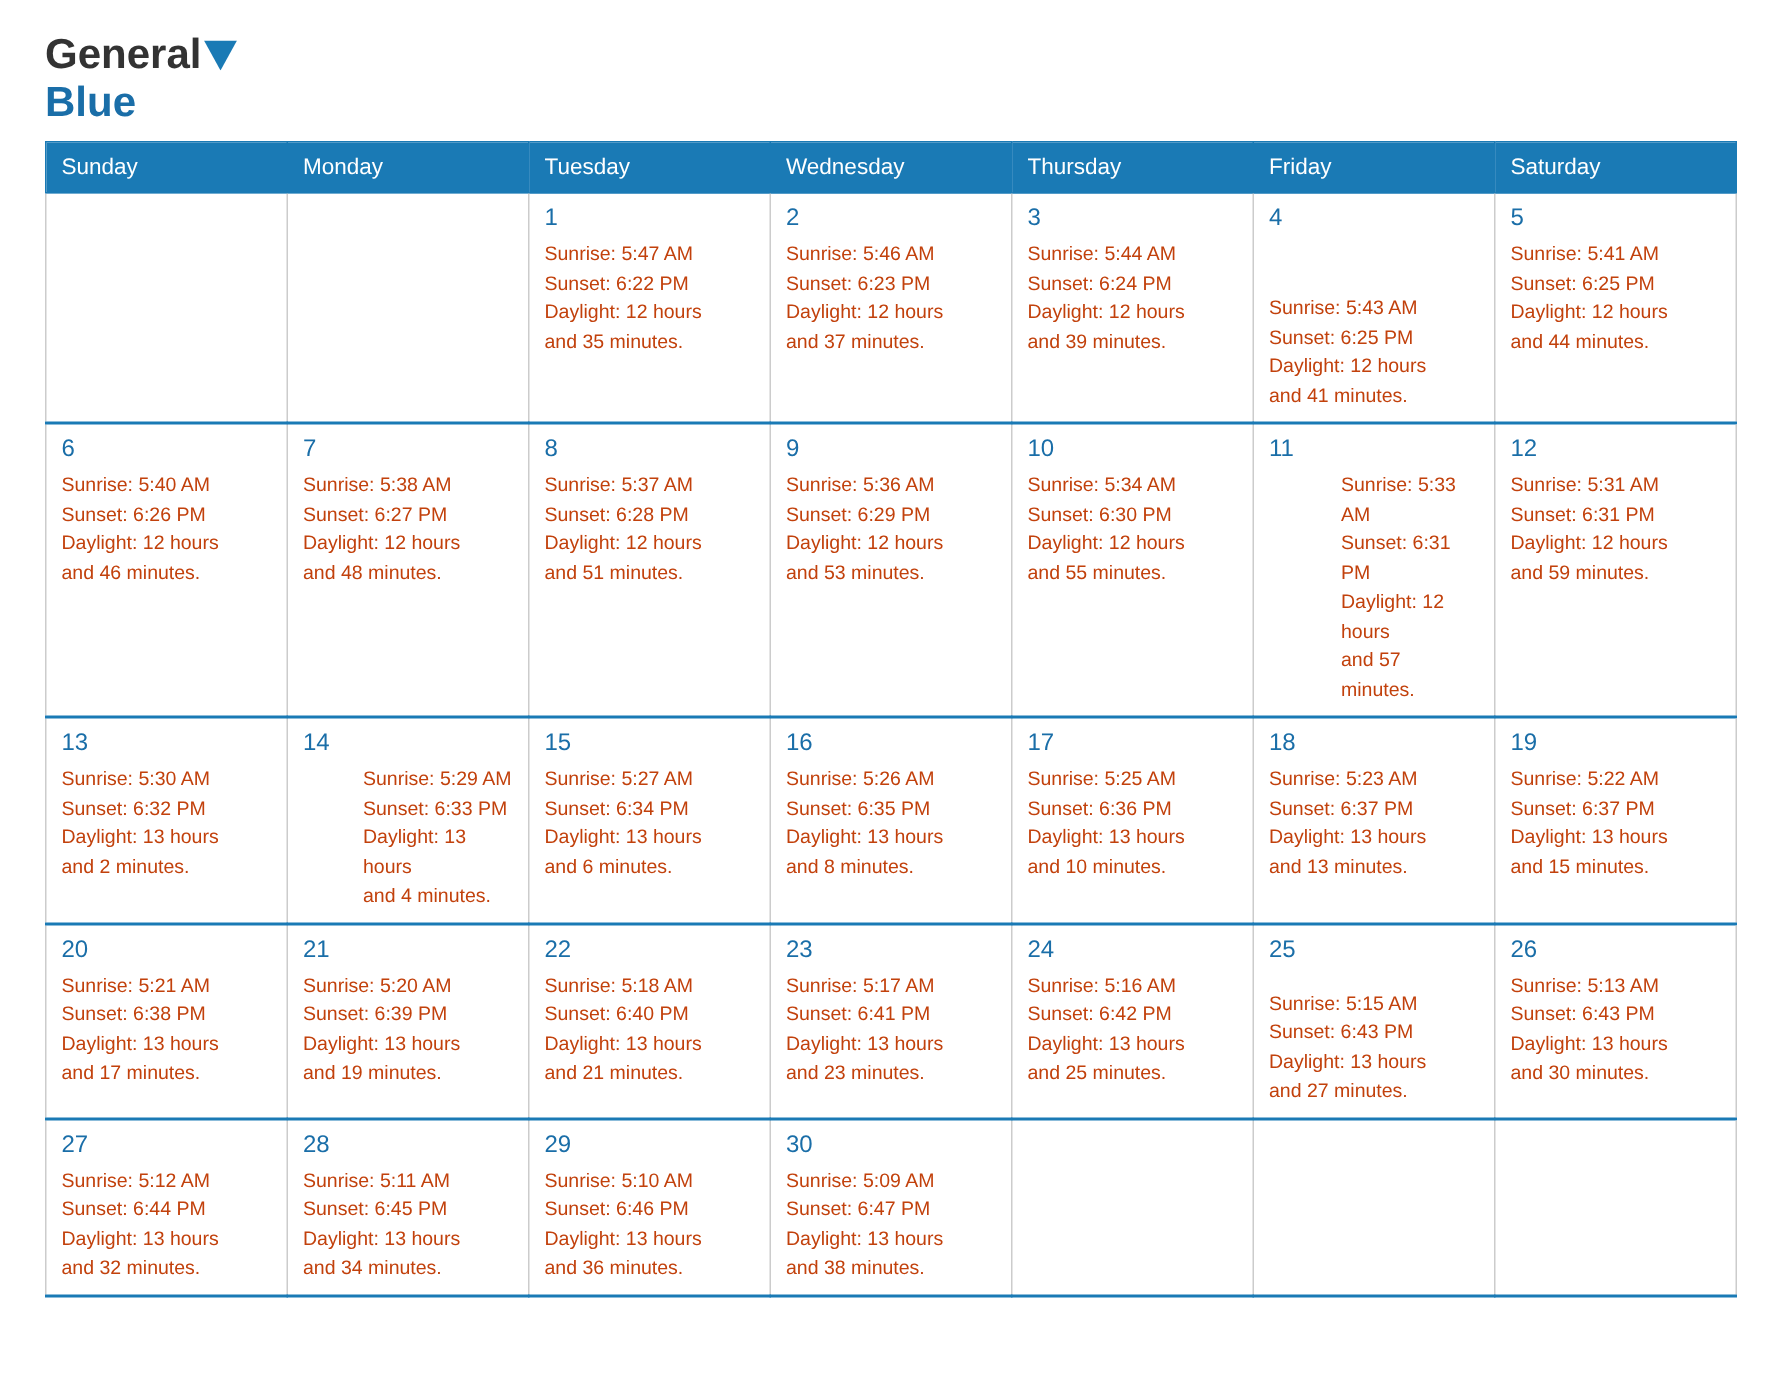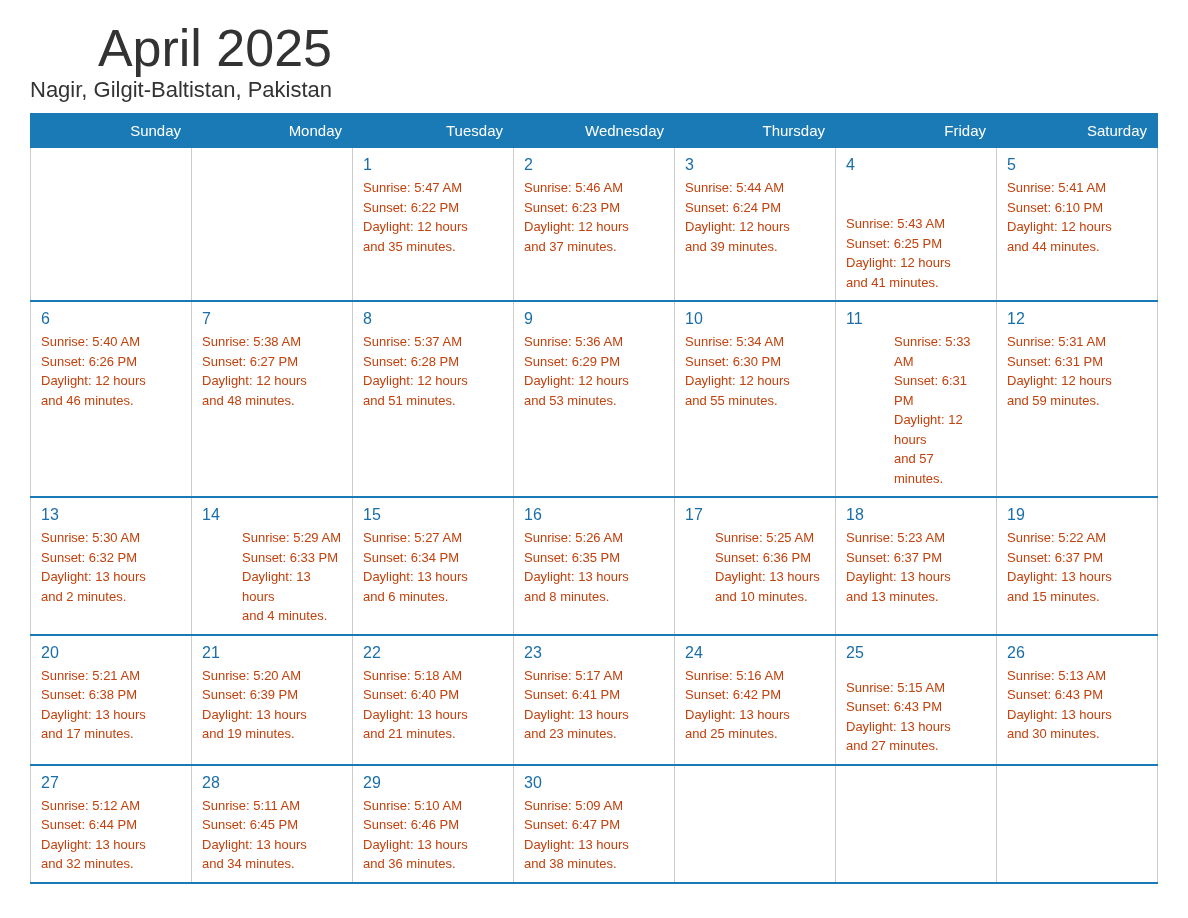--- a/index.html
+++ b/index.html
@@ -52,21 +52,21 @@
       width: 100%;
       border-collapse: collapse;
       margin-top: 10px;
     }
     .calendar thead tr {
       background-color: #1a7ab5;
     }
     .calendar thead th {
       color: #fff;
       padding: 8px 10px;
-      text-align: right;
+      text-align: left;
       font-size: 15px;
       font-weight: normal;
       border: 1px solid #1a7ab5;
     }
     .calendar tbody td {
       vertical-align: top;
       padding: 8px 10px;
       border: 1px solid #ccc;
       width: calc(100% / 7);
       font-size: 13px;
@@ -89,23 +89,32 @@
       line-height: 1.5;
     }
     .empty-cell {
       background: #fff;
     }
   </style>
 </head>
 <body>
 
 <div class="header">
-  <div class="title-block">
-    <h1>April 2025</h1>
-    <h2>Nagir, Gilgit-Baltistan, Pakistan</h2>
+  <div class="logo-container">
+    <div class="logo-row1">
+      <span class="logo-text-general">General</span>
+      <span style="display:inline-block; margin-left:2px; margin-top:6px;">
+        <svg width="22" height="20" viewBox="0 0 22 20">
+          <polygon points="0,0 22,0 11,20" fill="#1a7ab5"></polygon>
+        </svg>
+      </span>
+    </div>
+    <div>
+      <span class="logo-blue">Blue</span>
+    </div>
   </div>
 </div>
 
 <table class="calendar">
   <thead>
     <tr>
     <th>Sunday</th>
         <th>Monday</th>
         <th>Tuesday</th>
         <th>Wednesday</th>
@@ -142,21 +151,21 @@
         <td>
           <span class="day-number">4</span>
           <div class="day-info" style="white-space: pre-line; margin-top: 40px;">Sunrise: 5:43 AM
 Sunset: 6:25 PM
 Daylight: 12 hours
 and 41 minutes.</div>
         </td>
         <td>
           <span class="day-number">5</span>
           <div class="day-info" style="white-space: pre-line;">Sunrise: 5:41 AM
-Sunset: 6:10 PM
+Sunset: 6:25 PM
 Daylight: 12 hours
 and 44 minutes.</div>
         </td>
       </tr>
       <tr>
         <td>
           <span class="day-number">6</span>
           <div class="day-info" style="white-space: pre-line;">Sunrise: 5:40 AM
 Sunset: 6:26 PM
 Daylight: 12 hours
@@ -229,21 +238,21 @@
         </td>
         <td>
           <span class="day-number">16</span>
           <div class="day-info" style="white-space: pre-line;">Sunrise: 5:26 AM
 Sunset: 6:35 PM
 Daylight: 13 hours
 and 8 minutes.</div>
         </td>
         <td>
           <span class="day-number">17</span>
-          <div class="day-info" style="white-space: pre-line; margin-left: 30px;">Sunrise: 5:25 AM
+          <div class="day-info" style="white-space: pre-line;">Sunrise: 5:25 AM
 Sunset: 6:36 PM
 Daylight: 13 hours
 and 10 minutes.</div>
         </td>
         <td>
           <span class="day-number">18</span>
           <div class="day-info" style="white-space: pre-line;">Sunrise: 5:23 AM
 Sunset: 6:37 PM
 Daylight: 13 hours
 and 13 minutes.</div>

